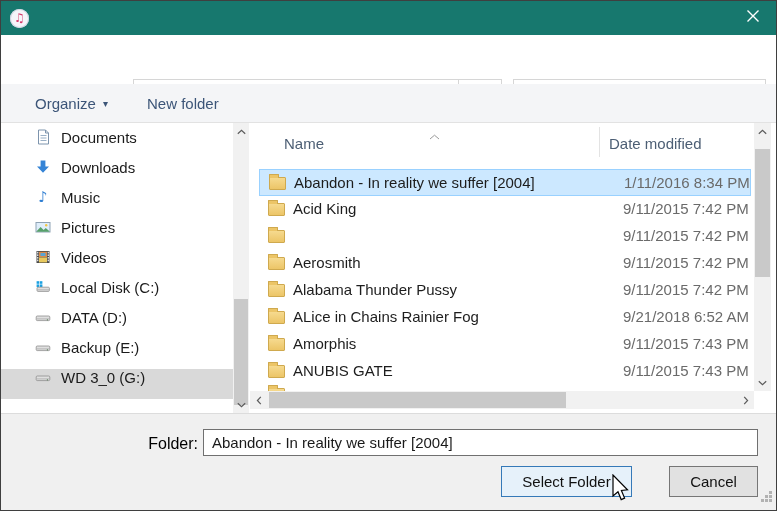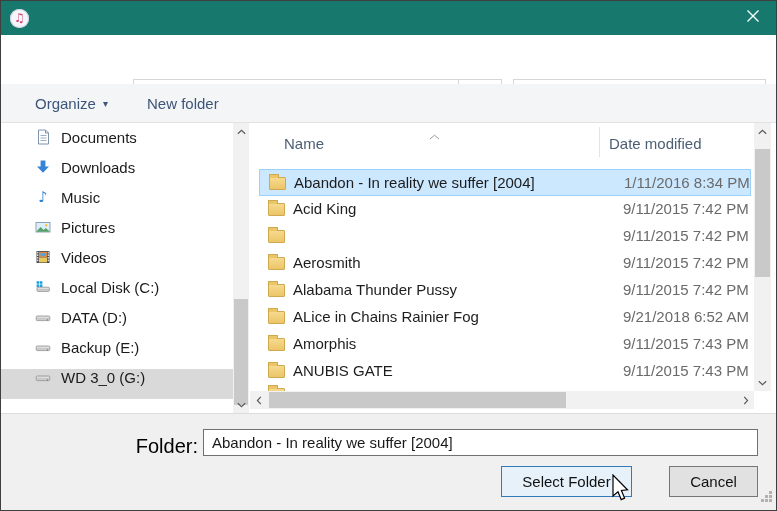--- a/index.html
+++ b/index.html
@@ -92,21 +92,21 @@
                 background:#ecc567; border:1px solid #cfa94e; border-bottom:none; border-radius:1px 1px 0 0; }
   .fname { position:absolute; left:34px; top:0; line-height:26px; font-size:15px; color:#1d1d1d; white-space:nowrap; }
   .fdate { position:absolute; left:364px; top:0; line-height:26px; font-size:15px; color:#6a6a6a; white-space:nowrap; }
   .frow-partial { position:absolute; left:258px; top:262px; width:492px; height:7px; overflow:hidden; }
   .frow-partial .folder-ico { top:3px; }
 
   
   .footer { position:absolute; left:0; top:412px; right:0; bottom:0; background:#f0f0f0;
             border-top:1px solid #dcdcdc; }
   .folder-label { position:absolute; left:110px; top:21px; width:87px; text-align:right;
-                  font-size:20px; color:#000; }
+                  font-size:16px; color:#000; }
   .folder-input { position:absolute; left:202px; top:15px; width:555px; height:27px;
                   border:1px solid #707070; background:#fff; font-size:15px; color:#1a1a1a;
                   padding:0 8px; font-family:"Liberation Sans",sans-serif; outline:none; }
   .btn { position:absolute; top:52px; height:31px; font-size:15px; display:flex; align-items:center;
          justify-content:center; color:#111; }
   .btn-select { left:500px; width:131px; background:#e6f1fa; border:1px solid #3579b8; }
   .btn-cancel { left:668px; width:89px; background:#e1e1e1; border:1px solid #767676; }
   .cursor { position:absolute; left:608px; top:60px; pointer-events:none; }
   .grip { position:absolute; right:3px; bottom:3px; }
 </style>

